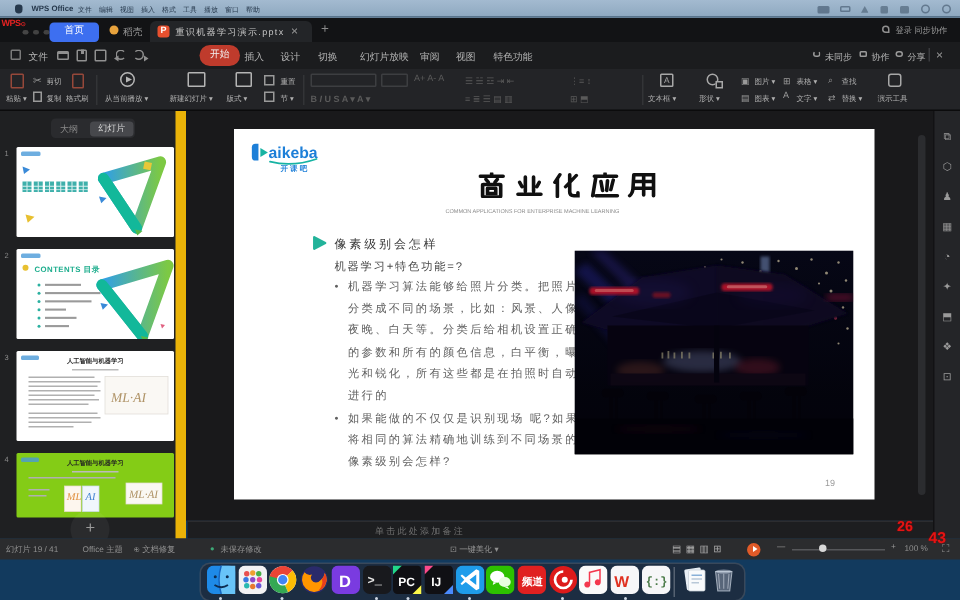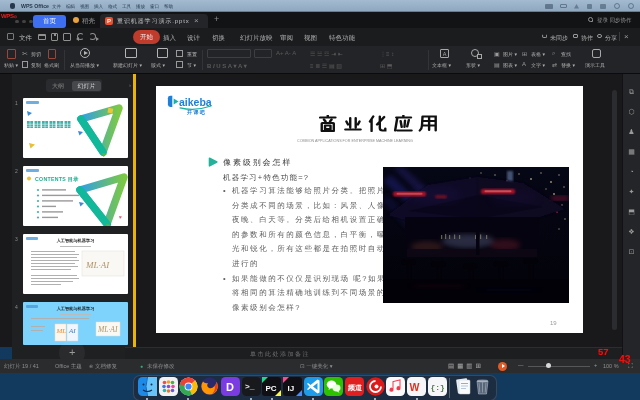--- a/index.html
+++ b/index.html
@@ -139,21 +139,21 @@
     <span class="abs" style="left:561px;top:5px;">查找</span>
   <span class="abs" style="left:552px;top:15px;color:#9a9a9a;font-size:6px;">⇄</span>
     <span class="abs" style="left:561px;top:16px;">替换 ▾</span>
 
   <span class="abs" style="left:592px;top:3px;width:9px;height:8.5px;border:0.9px solid #a8a8a8;border-radius:2px;"></span>
   <span class="abs" style="left:585px;top:16px;">演示工具</span>
 </div>
 
 <div class="abs" id="main" style="left:0;top:74px;width:640px;height:273px;background:#19191b;"></div>
 
-<div class="abs" id="sidebar" style="left:12px;top:74px;width:124px;height:285px;background:#1f2022;border-right:3px solid #eab308;overflow:hidden;">
+<div class="abs" id="sidebar" style="left:0;top:74px;width:124px;height:285px;background:#1f2022;border-right:7px solid #eab308;overflow:hidden;">
 
   <div class="abs" style="left:34px;top:5px;width:56px;height:13px;background:#2a2b2e;border-radius:3px;"></div>
   <span class="abs" style="left:40px;top:8px;color:#8a8a8a;font-size:6px;">大纲</span>
   <div class="abs" style="left:60px;top:6.5px;width:29px;height:10px;background:#47484c;border-radius:2.5px;color:#d6d6d6;font-size:6px;text-align:center;line-height:10px;">幻灯片</div>
   <span class="abs" style="left:117px;top:8px;color:#7a7a7a;font-size:6px;">›</span>
 
   <span class="abs" style="left:3px;top:26px;color:#8a8a8a;font-size:5px;">1</span>
   <div class="abs" style="left:11px;top:24px;width:105px;height:60px;background:#fff;border-radius:1px;overflow:hidden;">
     <div class="abs" style="left:3px;top:3px;width:13px;height:3px;background:#4a9ad8;opacity:.8;border-radius:1px;"></div>
     <svg class="abs" style="left:0;top:0;" width="105" height="60" viewBox="0 0 105 60">
@@ -233,21 +233,21 @@
         <rect x="8" y="41" width="46" height="1"></rect>
           <rect x="8" y="44" width="48" height="1"></rect>
         <rect x="8" y="47" width="42" height="1"></rect>
           <rect x="8" y="50" width="30" height="1"></rect>
       </g>
       <rect x="59" y="17" width="42" height="25" fill="#faf8f4" stroke="#e0ddd6" stroke-width=".5"></rect>
       <text x="63" y="34" font-size="9" fill="#b09468" font-family="Liberation Serif" font-style="italic">ML·AI</text>
     </svg>
   </div>
   <span class="abs" style="left:3px;top:230px;color:#8a8a8a;font-size:5px;">4</span>
-  <div class="abs" style="left:11px;top:228px;width:105px;height:43px;background:#7dd3fc;border-radius:1px;overflow:hidden;">
+  <div class="abs" style="left:11px;top:228px;width:105px;height:43px;background:#84cc16;border-radius:1px;overflow:hidden;">
     <div class="abs" style="left:3px;top:2.5px;width:12px;height:3px;background:#4a9ad8;opacity:.8;border-radius:1px;"></div>
     <div class="abs" style="left:0;top:4px;width:105px;text-align:center;font-size:4.2px;font-weight:bold;color:#222;">人工智能与机器学习</div>
     <div class="abs" style="left:37px;top:12px;width:31px;height:.8px;background:#bbb;"></div>
     <svg class="abs" style="left:0;top:0;" width="105" height="43" viewBox="0 0 105 43">
       <rect x="8" y="16" width="58" height="1" fill="#b0b0b0"></rect>
       <rect x="8" y="24" width="14" height="1" fill="#b0b0b0"></rect>
       <rect x="8" y="28" width="12" height="1" fill="#b0b0b0"></rect>
       <rect x="32" y="22" width="11" height="17" fill="#fdf6ee" stroke="#e8ddca" stroke-width=".5"></rect>
       <text x="33.5" y="31" font-size="7" fill="#e09040" font-family="Liberation Serif" font-style="italic">ML</text>
       <rect x="44" y="22" width="11" height="17" fill="#f0f6fd" stroke="#cadce8" stroke-width=".5"></rect>
@@ -561,14 +561,14 @@
 
   <div class="abs" style="left:146px;top:397.5px;width:2px;height:2px;border-radius:50%;background:#cfd8e4;"></div>
   <div class="abs" style="left:187px;top:397.5px;width:2px;height:2px;border-radius:50%;background:#cfd8e4;"></div>
   <div class="abs" style="left:250px;top:397.5px;width:2px;height:2px;border-radius:50%;background:#cfd8e4;"></div>
   <div class="abs" style="left:271px;top:397.5px;width:2px;height:2px;border-radius:50%;background:#cfd8e4;"></div>
   <div class="abs" style="left:312px;top:397.5px;width:2px;height:2px;border-radius:50%;background:#cfd8e4;"></div>
   <div class="abs" style="left:374px;top:397.5px;width:2px;height:2px;border-radius:50%;background:#cfd8e4;"></div>
   <div class="abs" style="left:416px;top:397.5px;width:2px;height:2px;border-radius:50%;background:#cfd8e4;"></div>
 </div>
 
-<span class="abs" style="left:598px;top:346px;color:#e41414;font-size:9.5px;font-weight:bold;text-shadow:0 0 1px #900;">57</span>
+<span class="abs" style="left:598px;top:346px;color:#e41414;font-size:9.5px;font-weight:bold;text-shadow:0 0 1px #900;">26</span>
 <span class="abs" style="left:619px;top:353px;color:#e41414;font-size:10.5px;font-weight:bold;text-shadow:0 0 1px #900;">43</span>
 
 </body></html>

